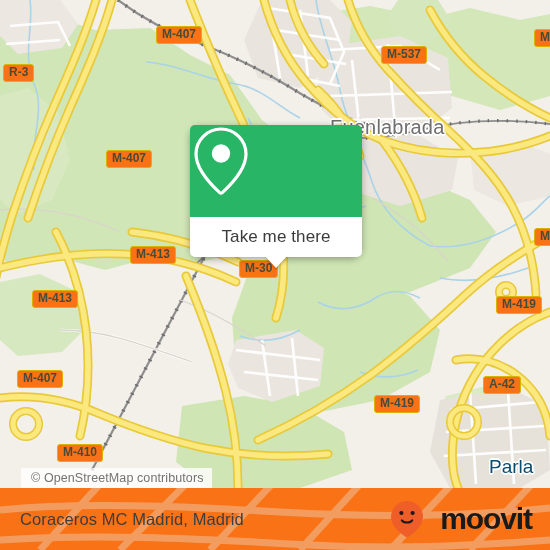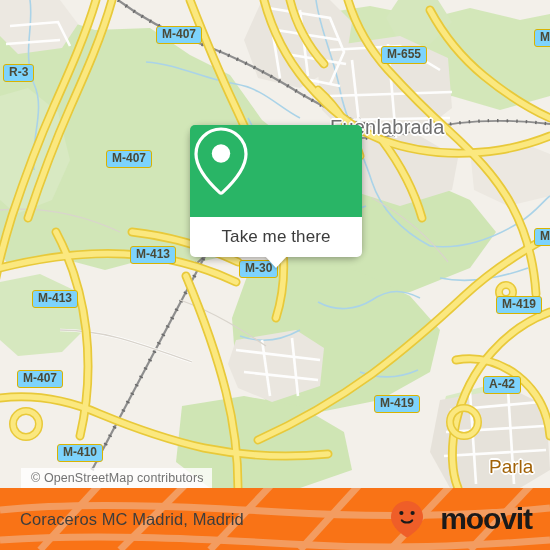--- a/index.html
+++ b/index.html
@@ -29,26 +29,26 @@
   .place{
     position:absolute;white-space:nowrap;
     color:#7b7b7b;
     text-shadow:
        1.6px 0 #fff,-1.6px 0 #fff,0 1.6px #fff,0 -1.6px #fff,
        1.1px 1.1px #fff,-1.1px 1.1px #fff,1.1px -1.1px #fff,-1.1px -1.1px #fff;
     pointer-events:none;
   }
   .place.big{font-size:20px;color:#6f6f6f;letter-spacing:.2px;}
   .place.mid{font-size:14.5px;line-height:15px;text-align:center;color:#8a8a8a;}
-  .place.parla{font-size:19px;color:#a16207;}
+  .place.parla{font-size:19px;color:#0c4a6e;}
 
   
   .shield{
     position:absolute;
-    background:#7dd3fc;
+    background:#f97316;
     border:1.6px solid #d9b300;
     border-radius:3px;
     color:#4a4a38;
     font-size:12px;font-weight:bold;
     padding:1px 5px 2px 5px;
     line-height:13px;
     white-space:nowrap;
     box-sizing:border-box;
     text-align:center;
   }
@@ -257,21 +257,21 @@
       </g>
     </svg>
 
     <div class="place big" style="left:330px;top:116px;">Fuenlabrada</div>
 
 
     <div class="place parla" style="left:489px;top:456px;">Parla</div>
 
     <div class="shield" style="left:3px;top:64px;">R-3</div>
     <div class="shield" style="left:156px;top:26px;">M-407</div>
-    <div class="shield" style="left:381px;top:46px;">M-655</div>
+    <div class="shield" style="left:381px;top:46px;">M-537</div>
     <div class="shield" style="left:106px;top:150px;">M-407</div>
     <div class="shield" style="left:130px;top:246px;">M-413</div>
     <div class="shield" style="left:32px;top:290px;">M-413</div>
     <div class="shield" style="left:17px;top:370px;">M-407</div>
     <div class="shield" style="left:57px;top:444px;">M-410</div>
     <div class="shield" style="left:496px;top:296px;">M-419</div>
     <div class="shield" style="left:374px;top:395px;">M-419</div>
     <div class="shield" style="left:483px;top:376px;">A-42</div>
     <div class="shield" style="left:534px;top:29px;">M-4</div>
     <div class="shield" style="left:534px;top:228px;">M-4</div>

